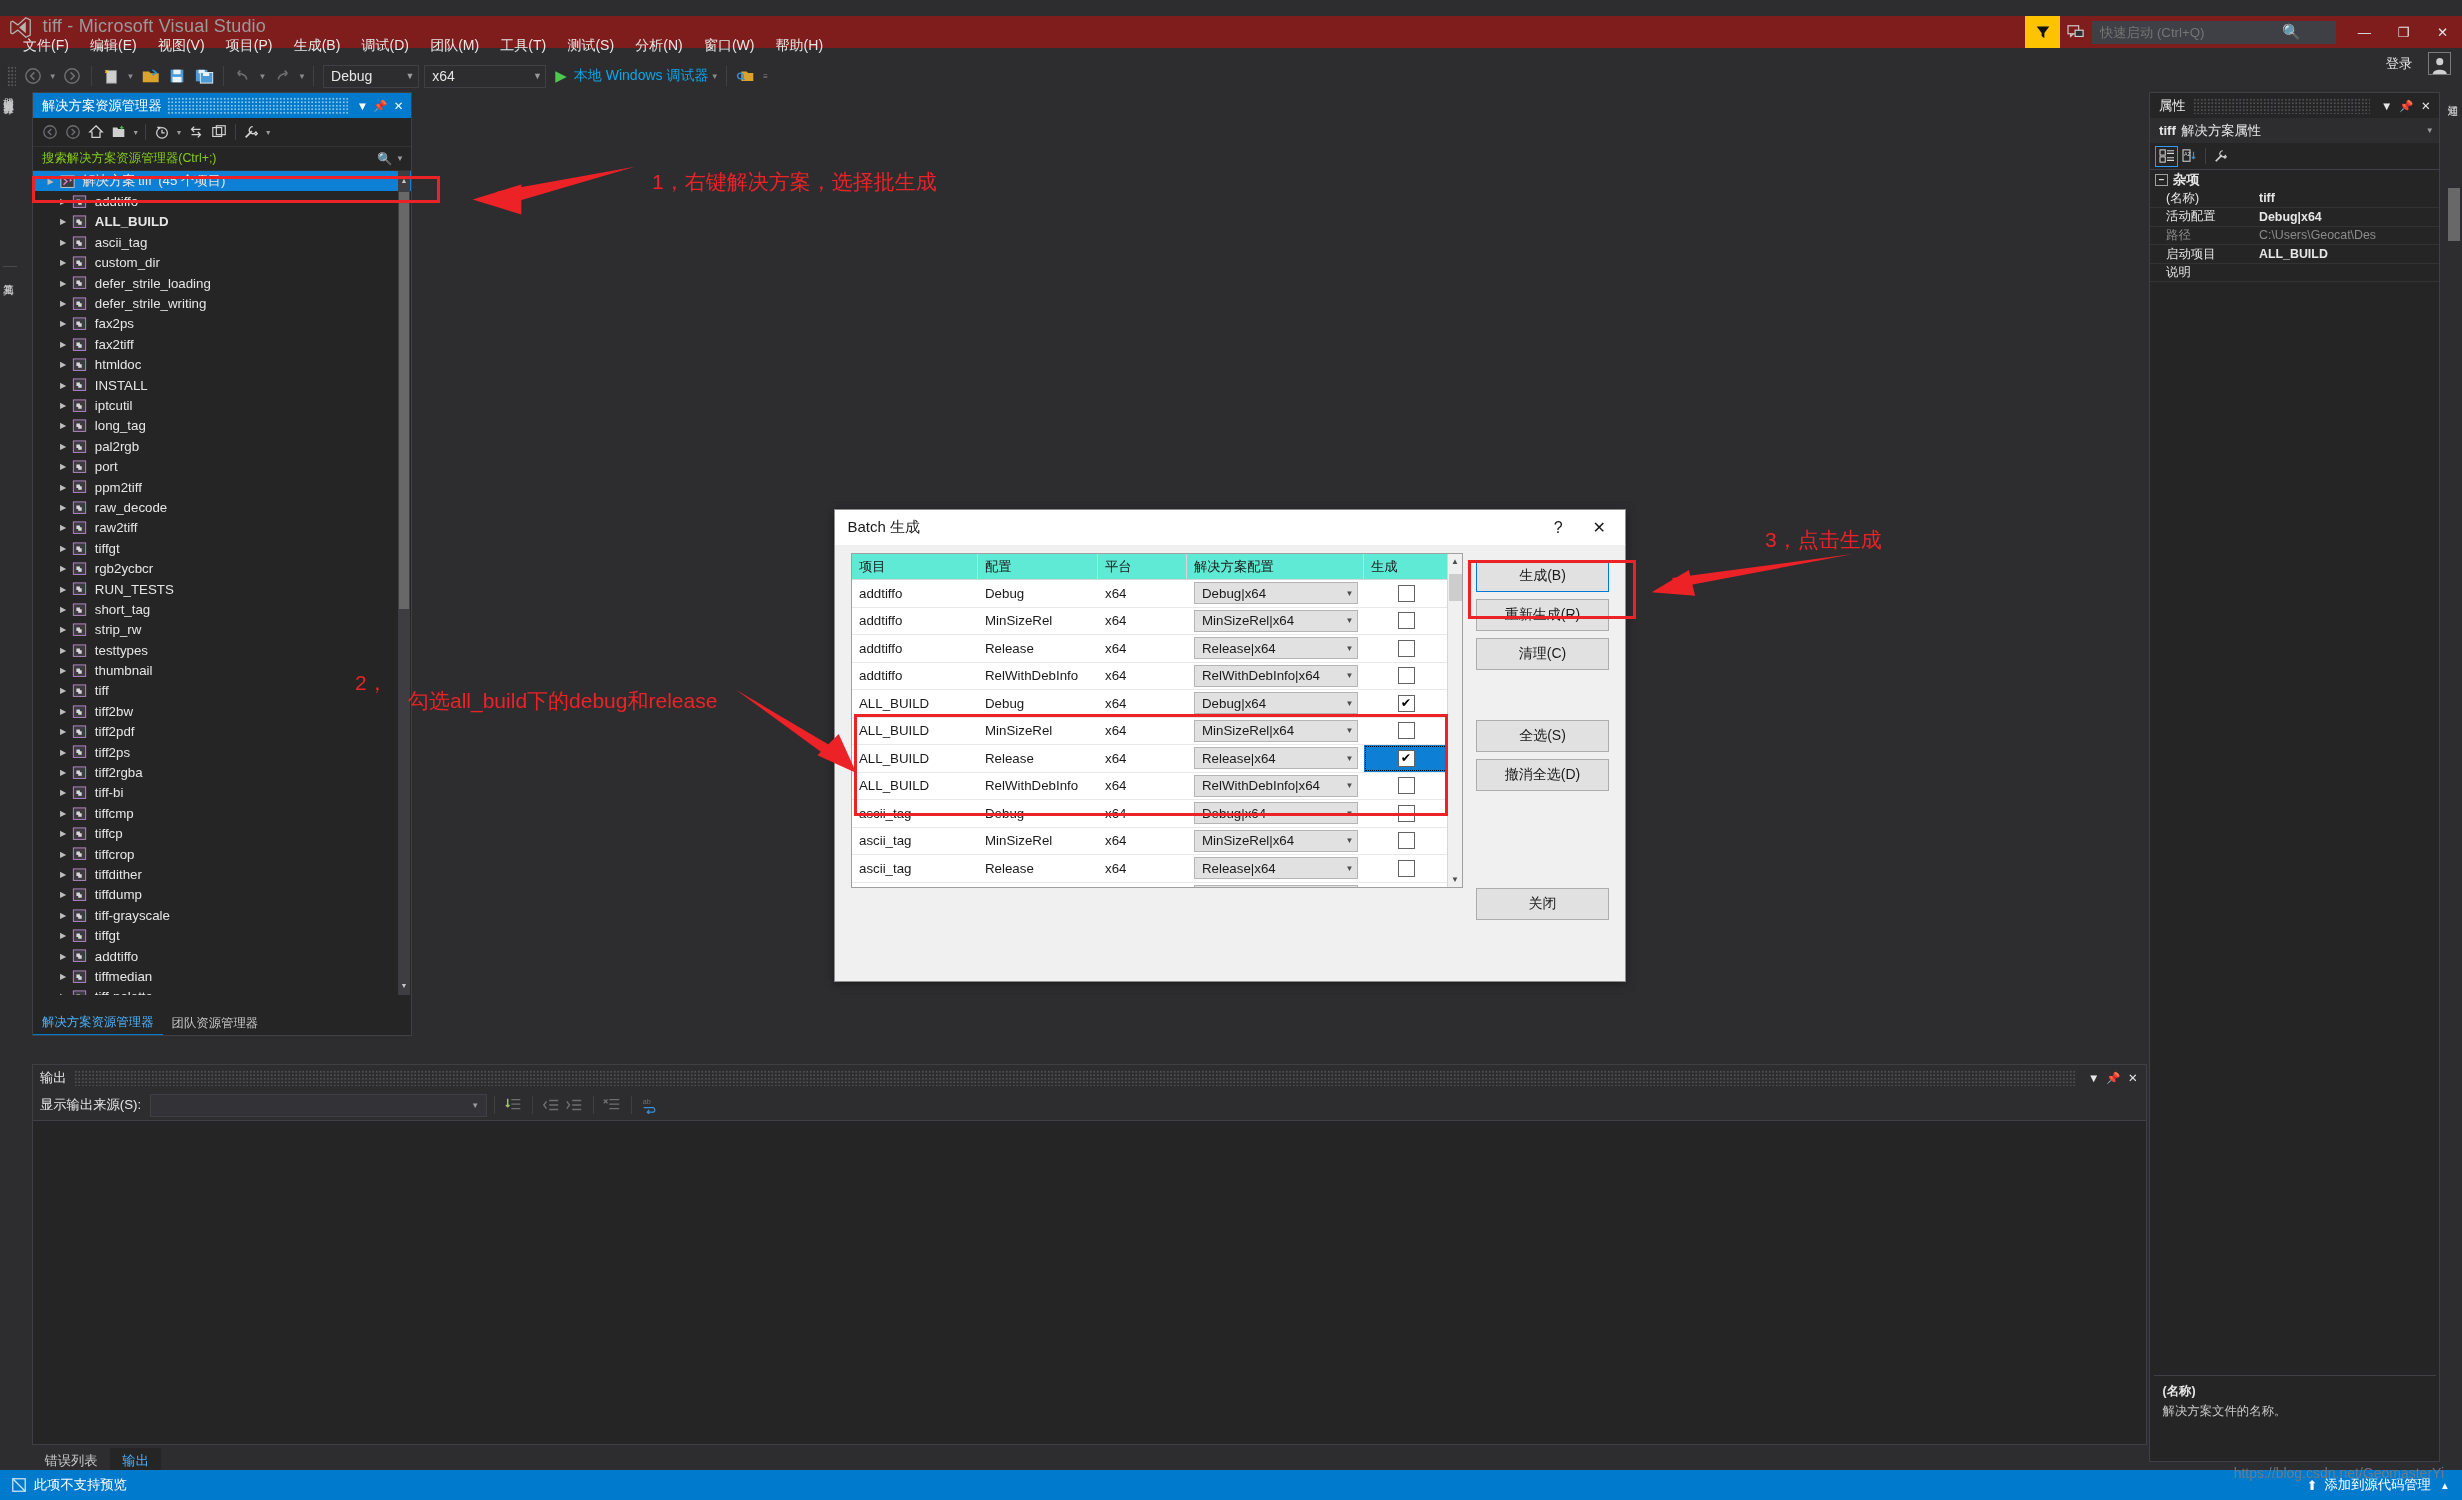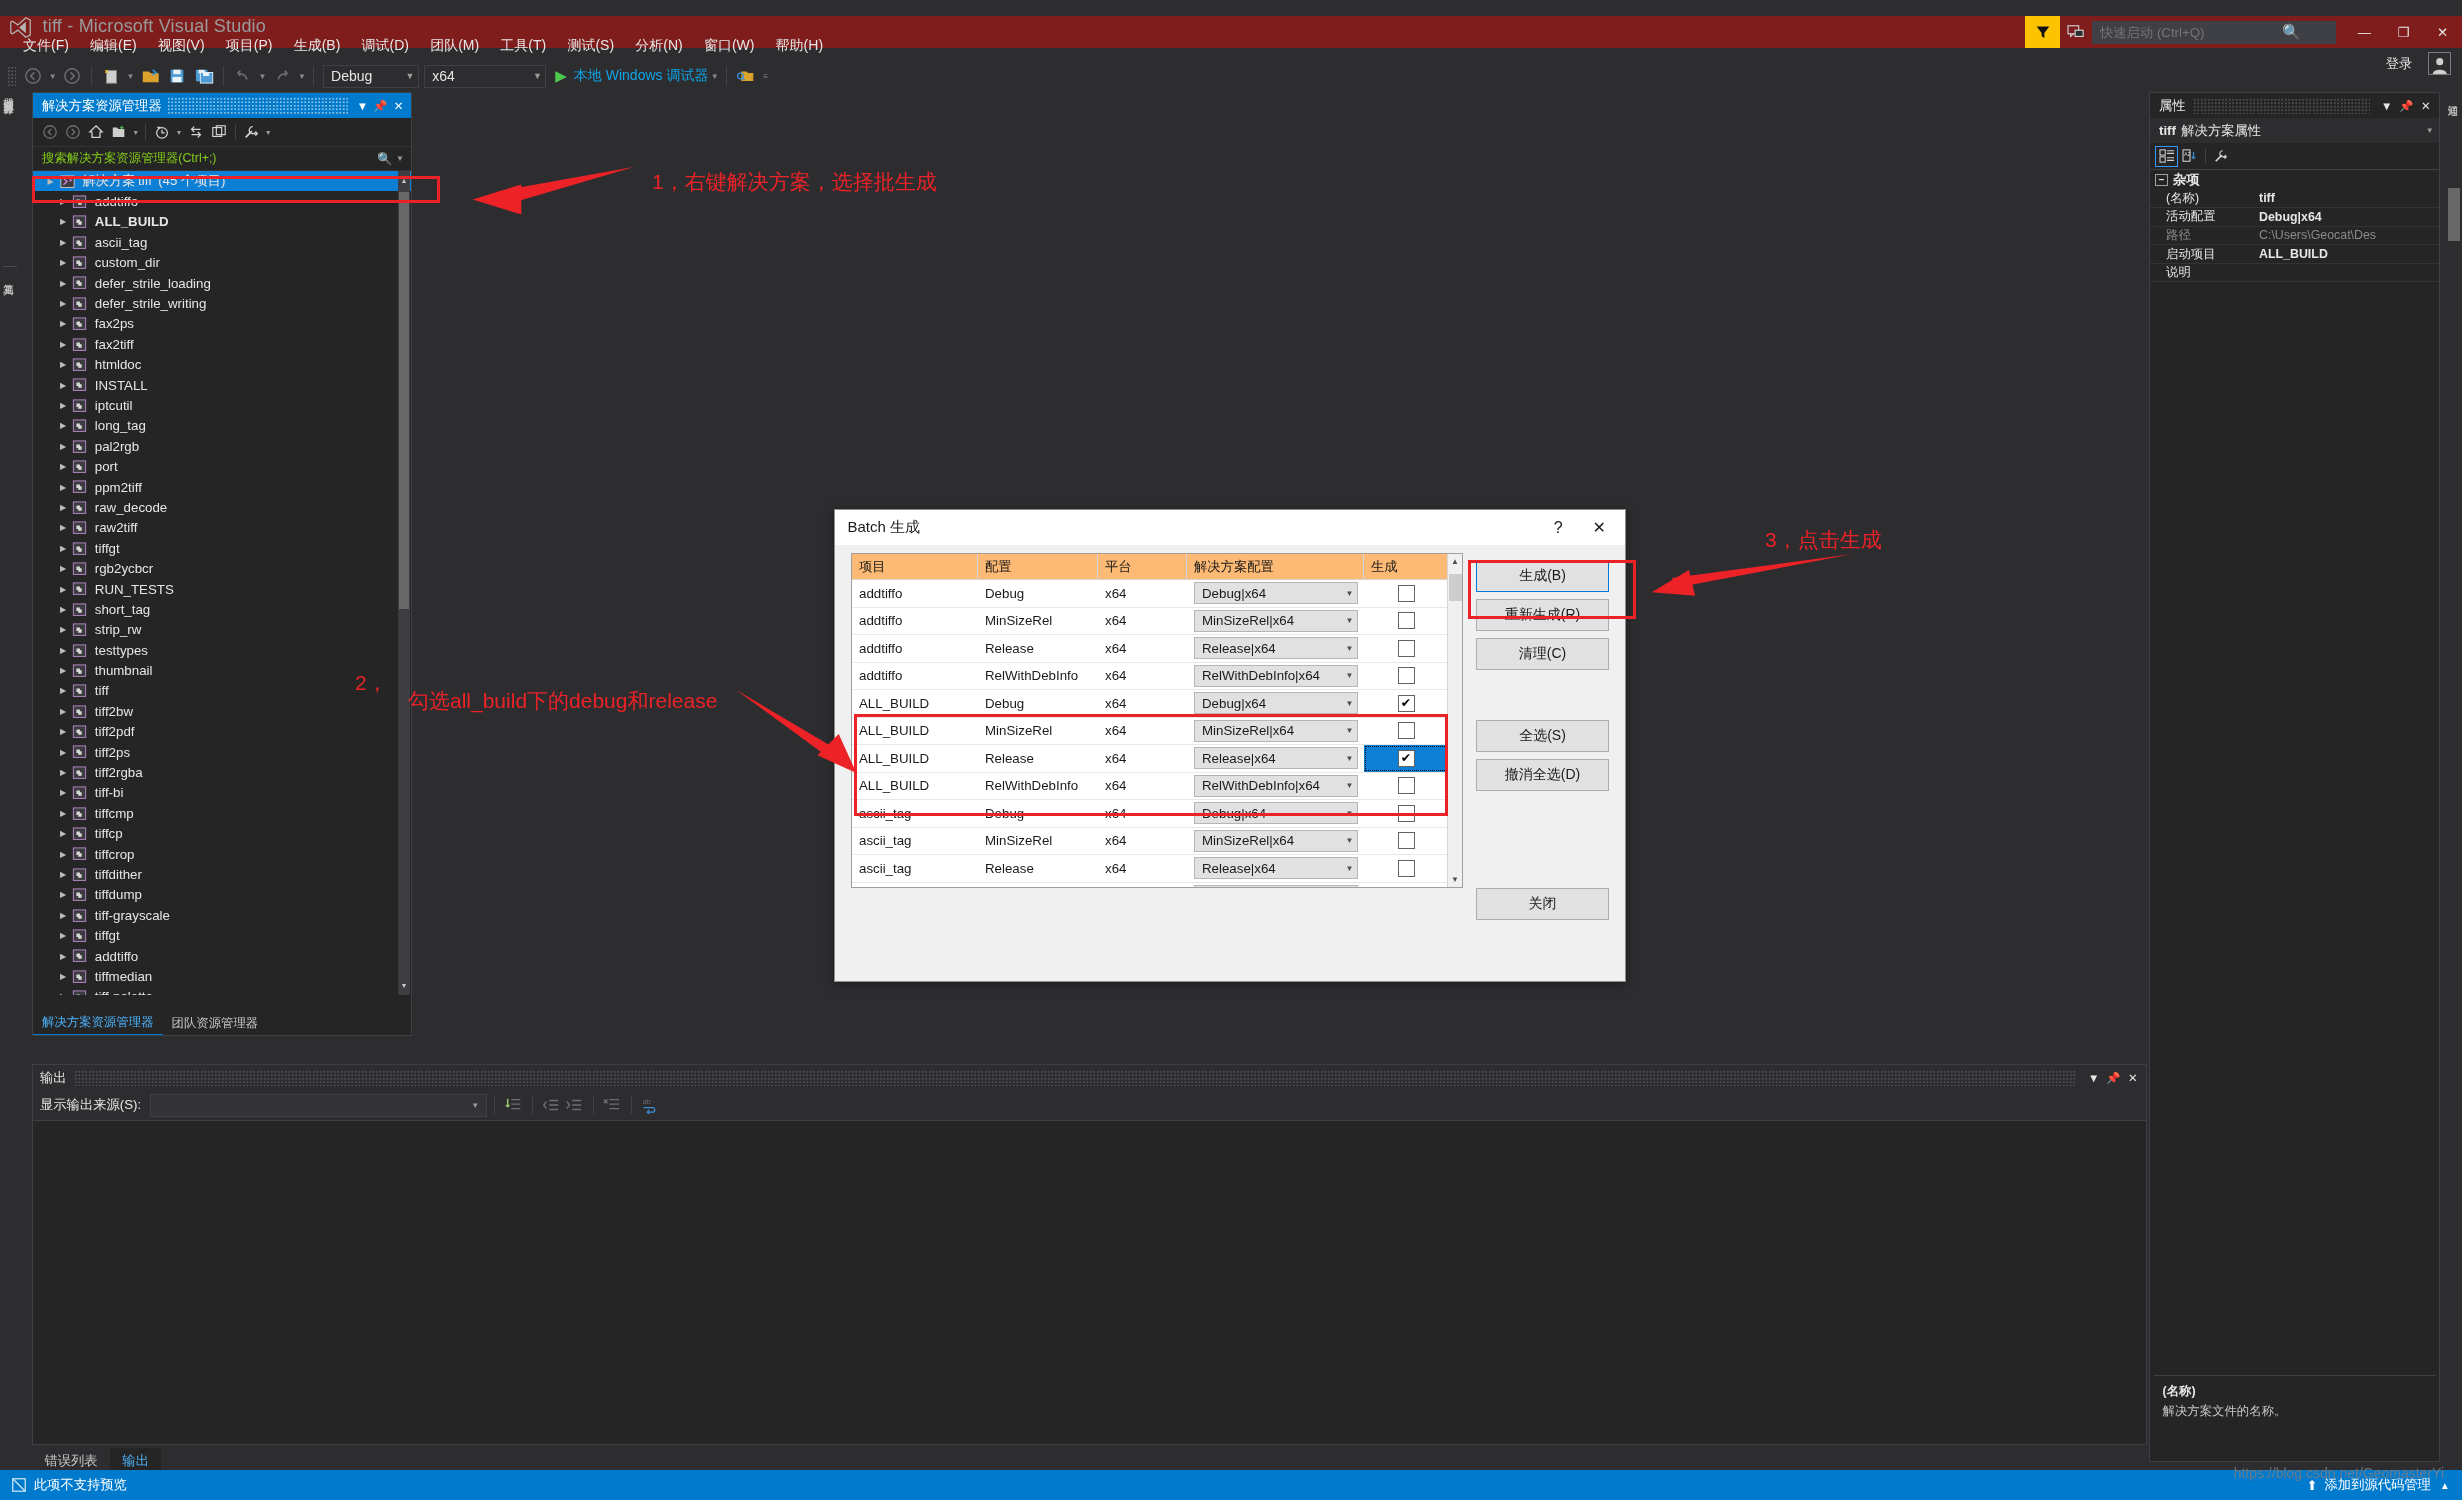--- a/index.html
+++ b/index.html
@@ -207,21 +207,21 @@
   }
   .dlg-title { height:35px; display:flex; align-items:center; padding:0 5.3px 0 12.4px; background:#fff; }
   .dlg-title .t { color:#1a1a1a; font-size:15px; }
   .dlg-title .sp { flex:1; }
   .dlg-btn { width:41px; height:30px; display:flex; align-items:center; justify-content:center; color:#1a1a1a; font-size:16px; }
   .dlg-body { position:relative; padding:12.4px 16px 0 16px; }
   .dlg-lbl { color:#1a1a1a; font-size:14px; margin-bottom:7px; }
   .dlg-lbl u { text-decoration:underline; }
 
   .grid-wrap { position:absolute; left:16px; top:43px; width:612px; height:335px; border:0.9px solid #a0a0a0; background:#fff; overflow:hidden; }
-  .ghead { display:flex; height:26px; background:#fdba74; border-bottom:0.9px solid #d6d6d6; }
+  .ghead { display:flex; height:26px; background:#5eead4; border-bottom:0.9px solid #d6d6d6; }
   .ghead div { font-size:13.3px; color:#1a1a1a; display:flex; align-items:center; padding-left:7px; border-right:0.9px solid #d6d6d6; }
   .grow { display:flex; height:27.5px; border-bottom:0.9px solid #e8e8e8; align-items:center; }
   .grow > div { font-size:13.3px; color:#1a1a1a; display:flex; align-items:center; padding-left:7px; height:100%; }
   .c-proj { width:126px; }
   .c-cfg  { width:120px; }
   .c-plat { width:89px; }
   .c-sln  { width:177px; }
   .c-bld  { width:84px; justify-content:center !important; padding-left:0 !important; }
   .sln-combo {
     width:164px; height:22px; background:#e1e1e1; border:0.9px solid #b5b5b5;

